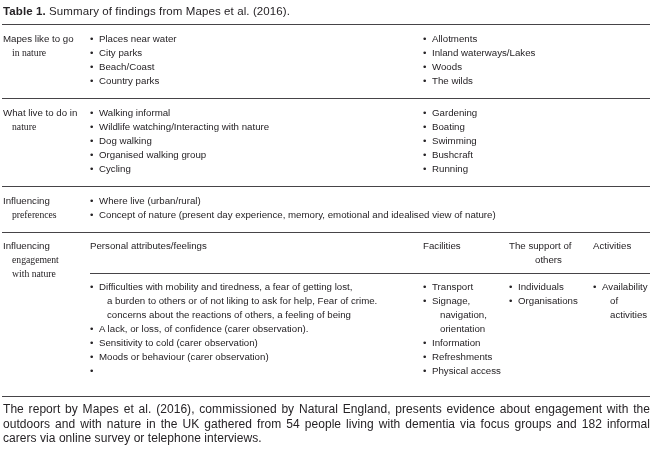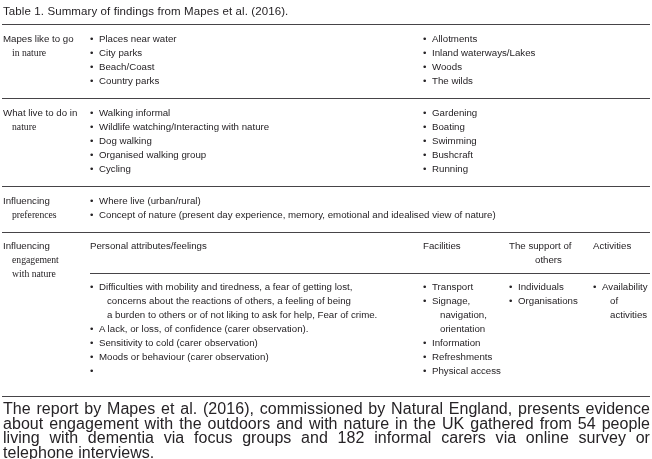--- a/index.html
+++ b/index.html
@@ -13,21 +13,21 @@
     font-family: "Liberation Sans", sans-serif;
     color: #262326;
     overflow: hidden;
   }
   .title {
     font-size: 11.5px;
     line-height: 14px;
     margin: 1px 0 6px 1px;
     letter-spacing: 0.1px;
   }
-  .title .bold { font-weight: normal; }
+  .title .bold { font-weight: bold; }
 
   .tbl {
     border-top: 1.4px solid #464447;
     font-size: 9.7px;
     line-height: 14px;
   }
   .row {
     display: grid;
     border-bottom: 1.4px solid #464447;
     padding: 7px 0 10px 0;
@@ -55,21 +55,21 @@
   .subhead .sh .line { display: block; }
   .subhead .sh.col-support .line.cont { padding-left: 26px; }
   .subbody {
     display: grid;
     grid-template-columns: 333px 86px 84px 1fr;
     border-top: 1.4px solid #464447;
     padding: 6px 0 18px 0;
   }
 
   .footnote {
-    font-size: 16px;
+    font-size: 12px;
     line-height: 14.6px;
     padding: 5px 0 0 1px;
     text-align: justify;
     letter-spacing: 0.05px;
   }
 </style>
 </head>
 <body>
 
 <div class="page">
@@ -247,22 +247,22 @@
               <span class="line cont">others</span>
             </div>
           <div class="sh">Activities</div>
         </div>
         <div class="subbody">
           <div class="cell">
               <div class="bullet">
                 <span class="marker">•</span>
                 <span class="txt">
                   <span class="line">Difficulties with mobility and tiredness, a fear of getting lost,</span>
+                  <span class="line cont">a burden to others or of not liking to ask for help, Fear of crime.</span>
                   <span class="line cont">concerns about the reactions of others, a feeling of being</span>
-                  <span class="line cont">a burden to others or of not liking to ask for help, Fear of crime.</span>
                 </span>
               </div>
               <div class="bullet">
                 <span class="marker">•</span>
                 <span class="txt">
                   <span class="line">A lack, or loss, of confidence (carer observation).</span>
                 </span>
               </div>
               <div class="bullet">
                 <span class="marker">•</span>

